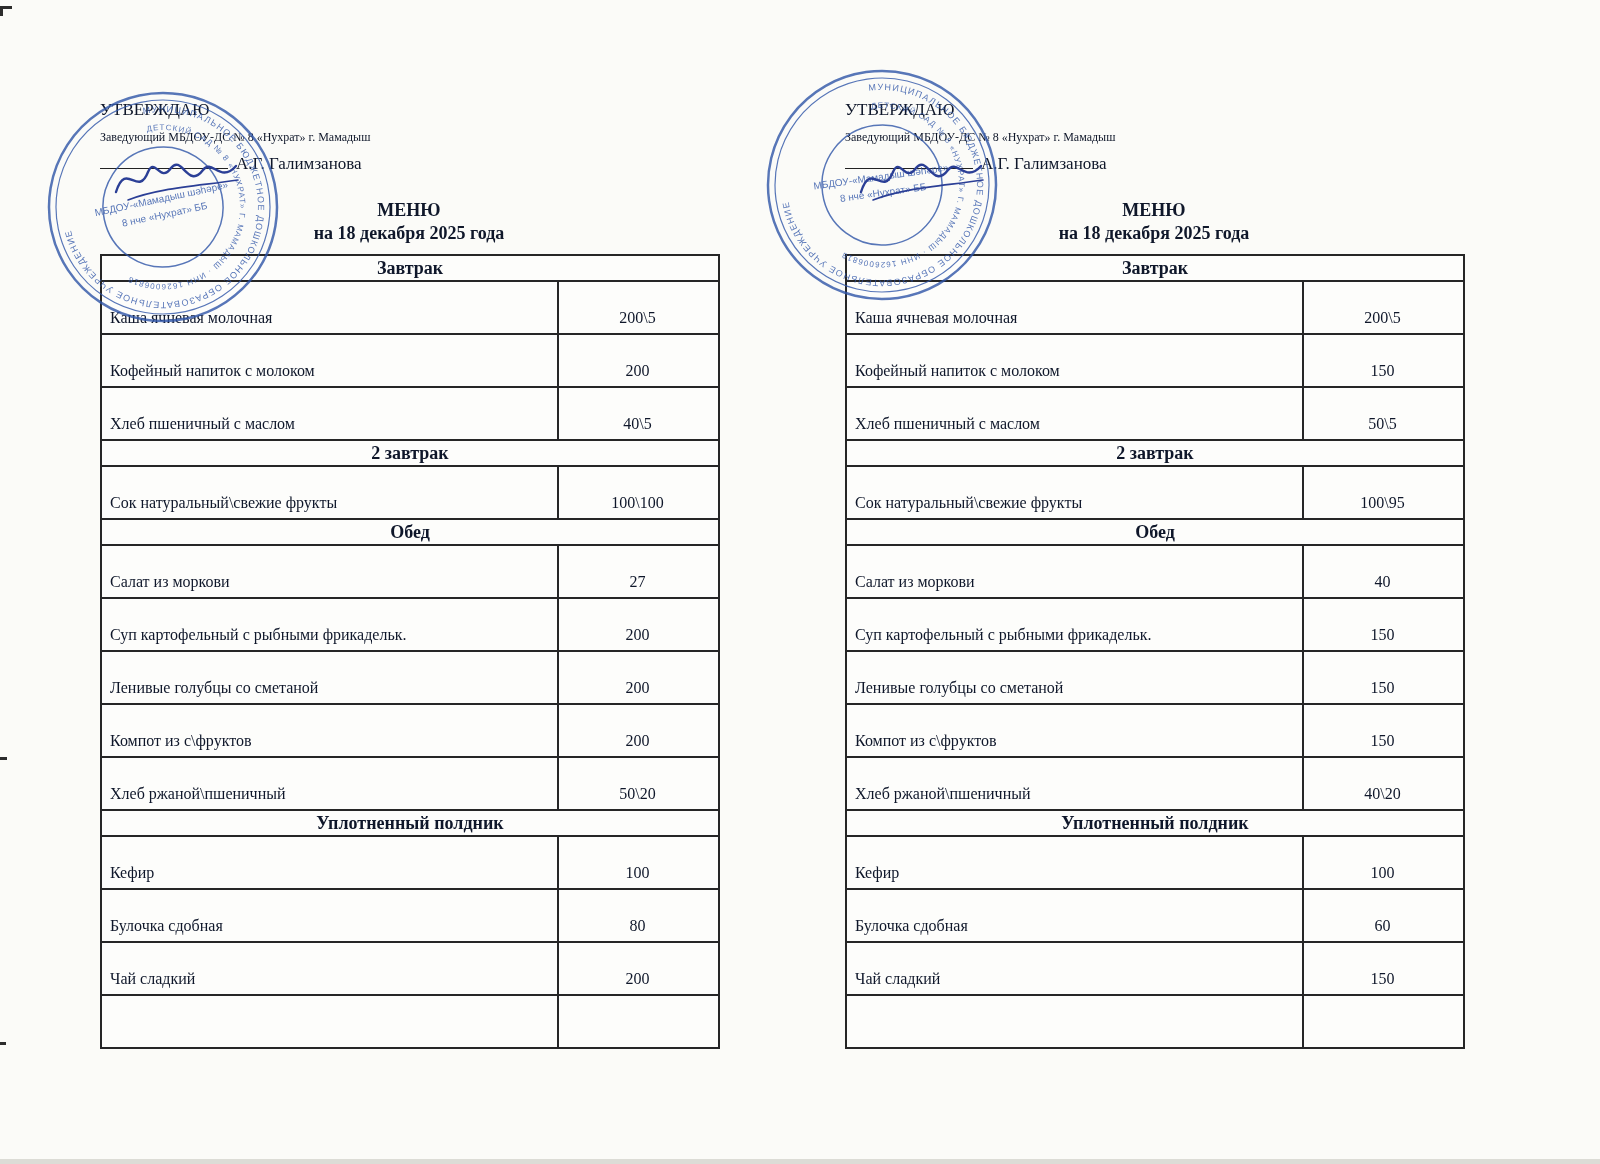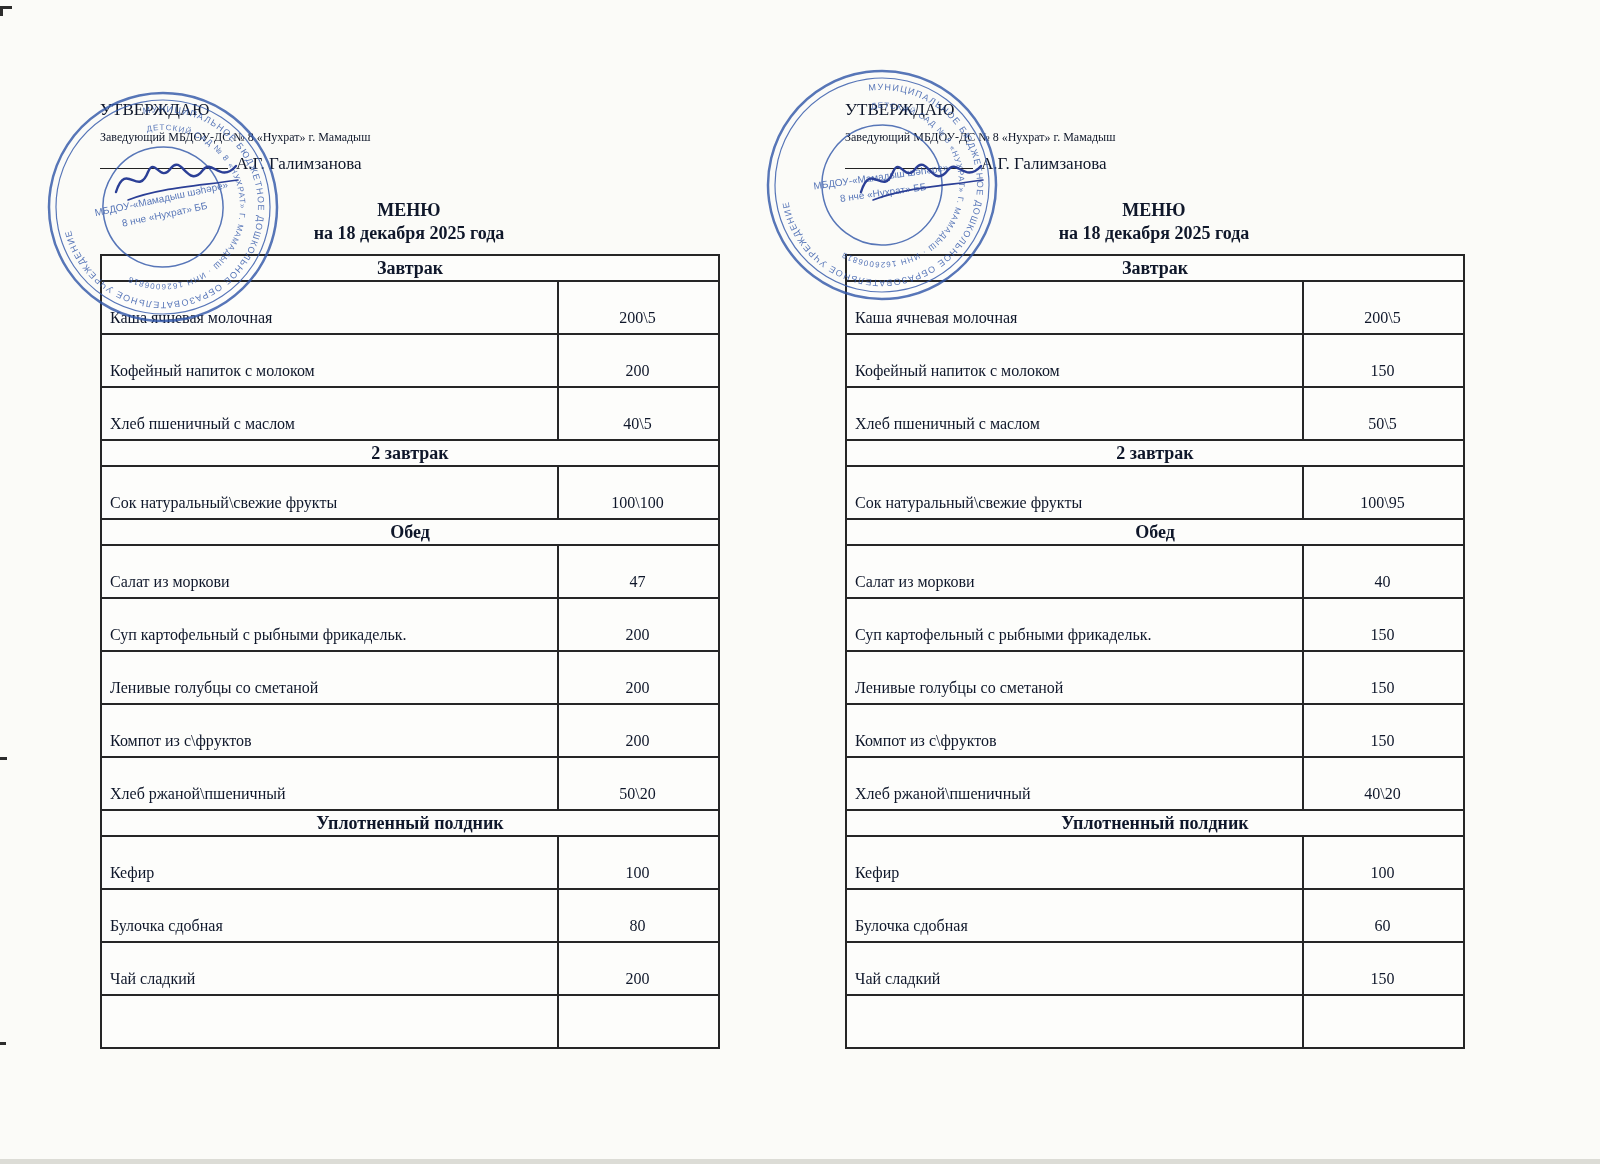--- a/index.html
+++ b/index.html
@@ -100,21 +100,21 @@
           </tr>
       <tr class="item-row">
             <td class="dish">Сок натуральный\свежие фрукты</td>
             <td class="portion">100\100</td>
           </tr>
       <tr class="section-row">
             <td colspan="2">Обед</td>
           </tr>
       <tr class="item-row">
             <td class="dish">Салат из моркови</td>
-            <td class="portion">47</td>
+            <td class="portion">27</td>
           </tr>
       <tr class="item-row">
             <td class="dish">Суп картофельный с рыбными фрикадельк.</td>
             <td class="portion">200</td>
           </tr>
       <tr class="item-row">
             <td class="dish">Ленивые голубцы со сметаной</td>
             <td class="portion">200</td>
           </tr>
       <tr class="item-row">

